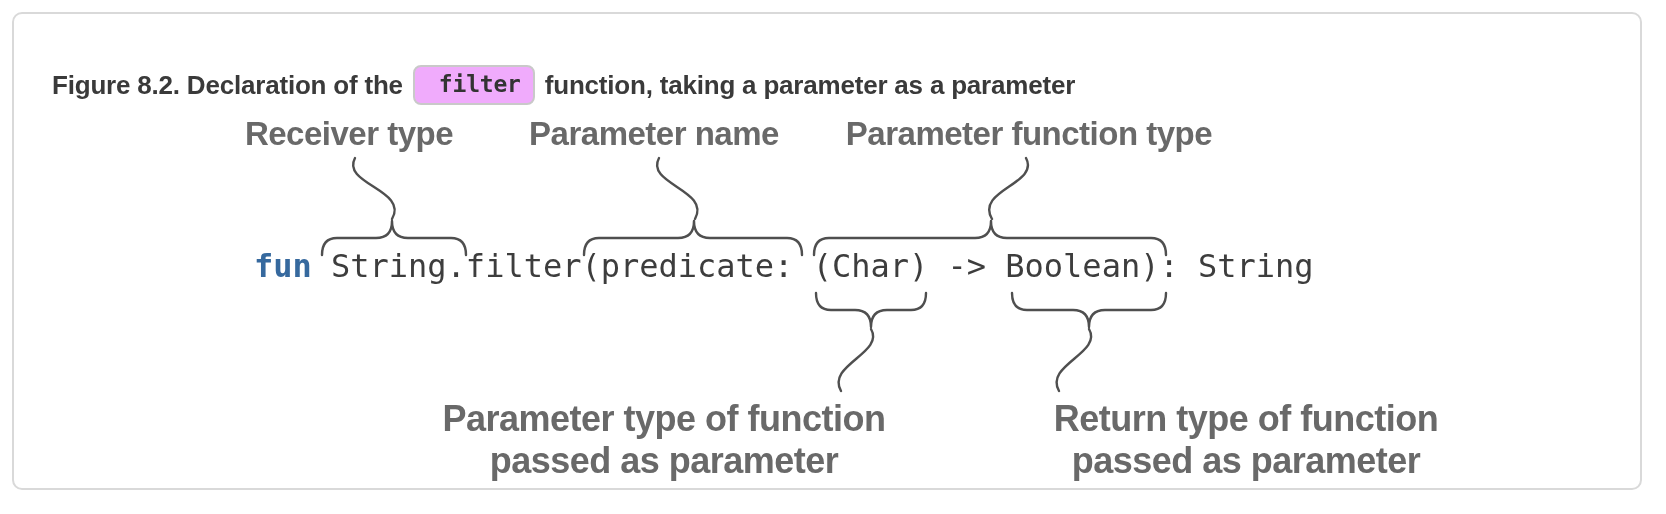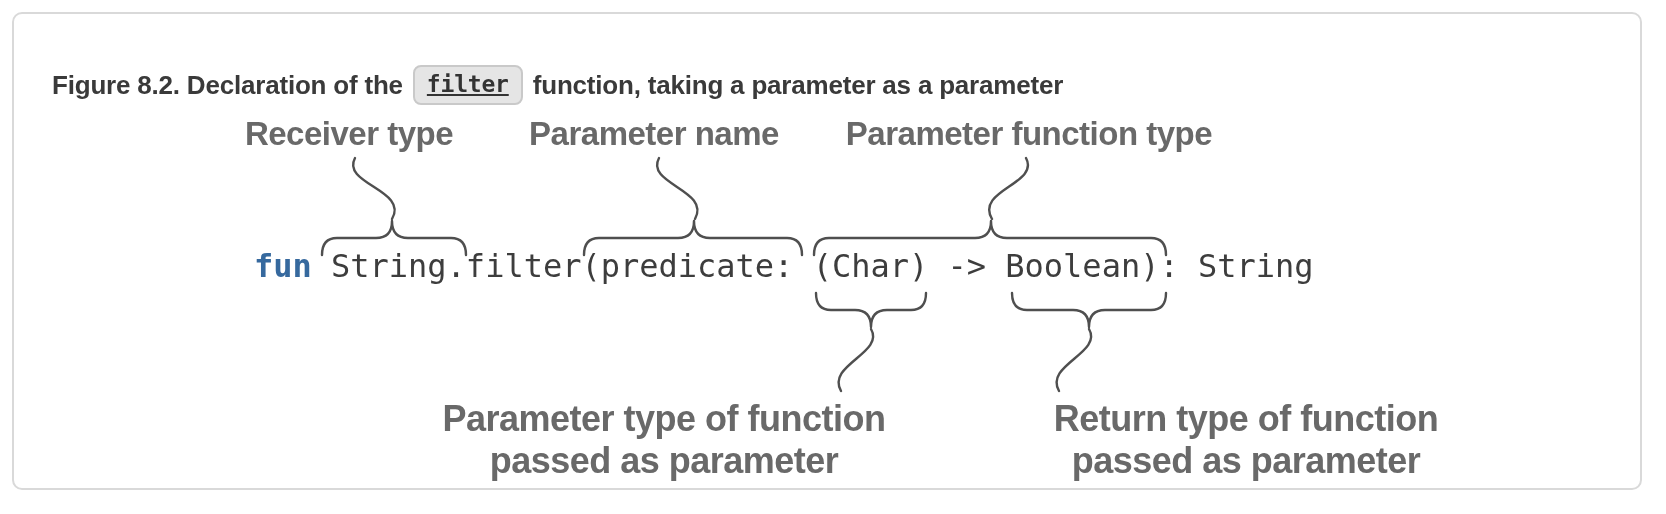--- a/index.html
+++ b/index.html
@@ -31,29 +31,28 @@
     align-items: center;
     white-space: nowrap;
     font-size: 26px;
     font-weight: bold;
     letter-spacing: -0.2px;
     color: #3a3a3a;
   }
   .code-chip {
     display: inline-block;
     margin: 0 10px;
-    padding: 4px 12px 6px 12px;
-    background: #e5e5e5;
+    padding: 4px 12px 6px 24px;
+    background: #f0abfc;
     border: 2px solid #c9c9c9;
     border-radius: 8px;
     font-family: "DejaVu Sans Mono", monospace;
     font-size: 23px;
     font-weight: bold;
     color: #333333;
-    text-decoration: underline;
   }
 
   svg.diagram {
     position: absolute;
     left: 0; top: 0;
     width: 1666px; height: 514px;
   }
   .anno {
     font-family: "Liberation Sans", sans-serif;
     font-weight: bold;

